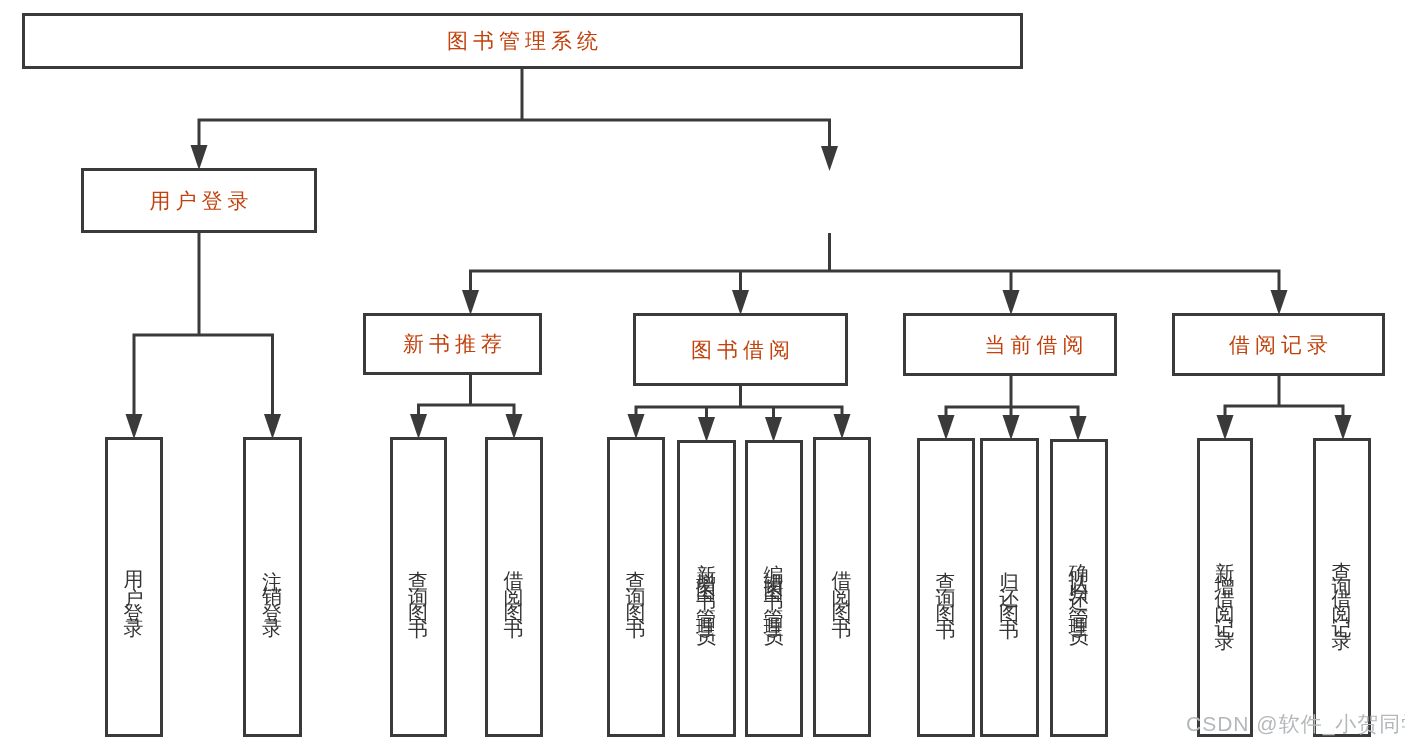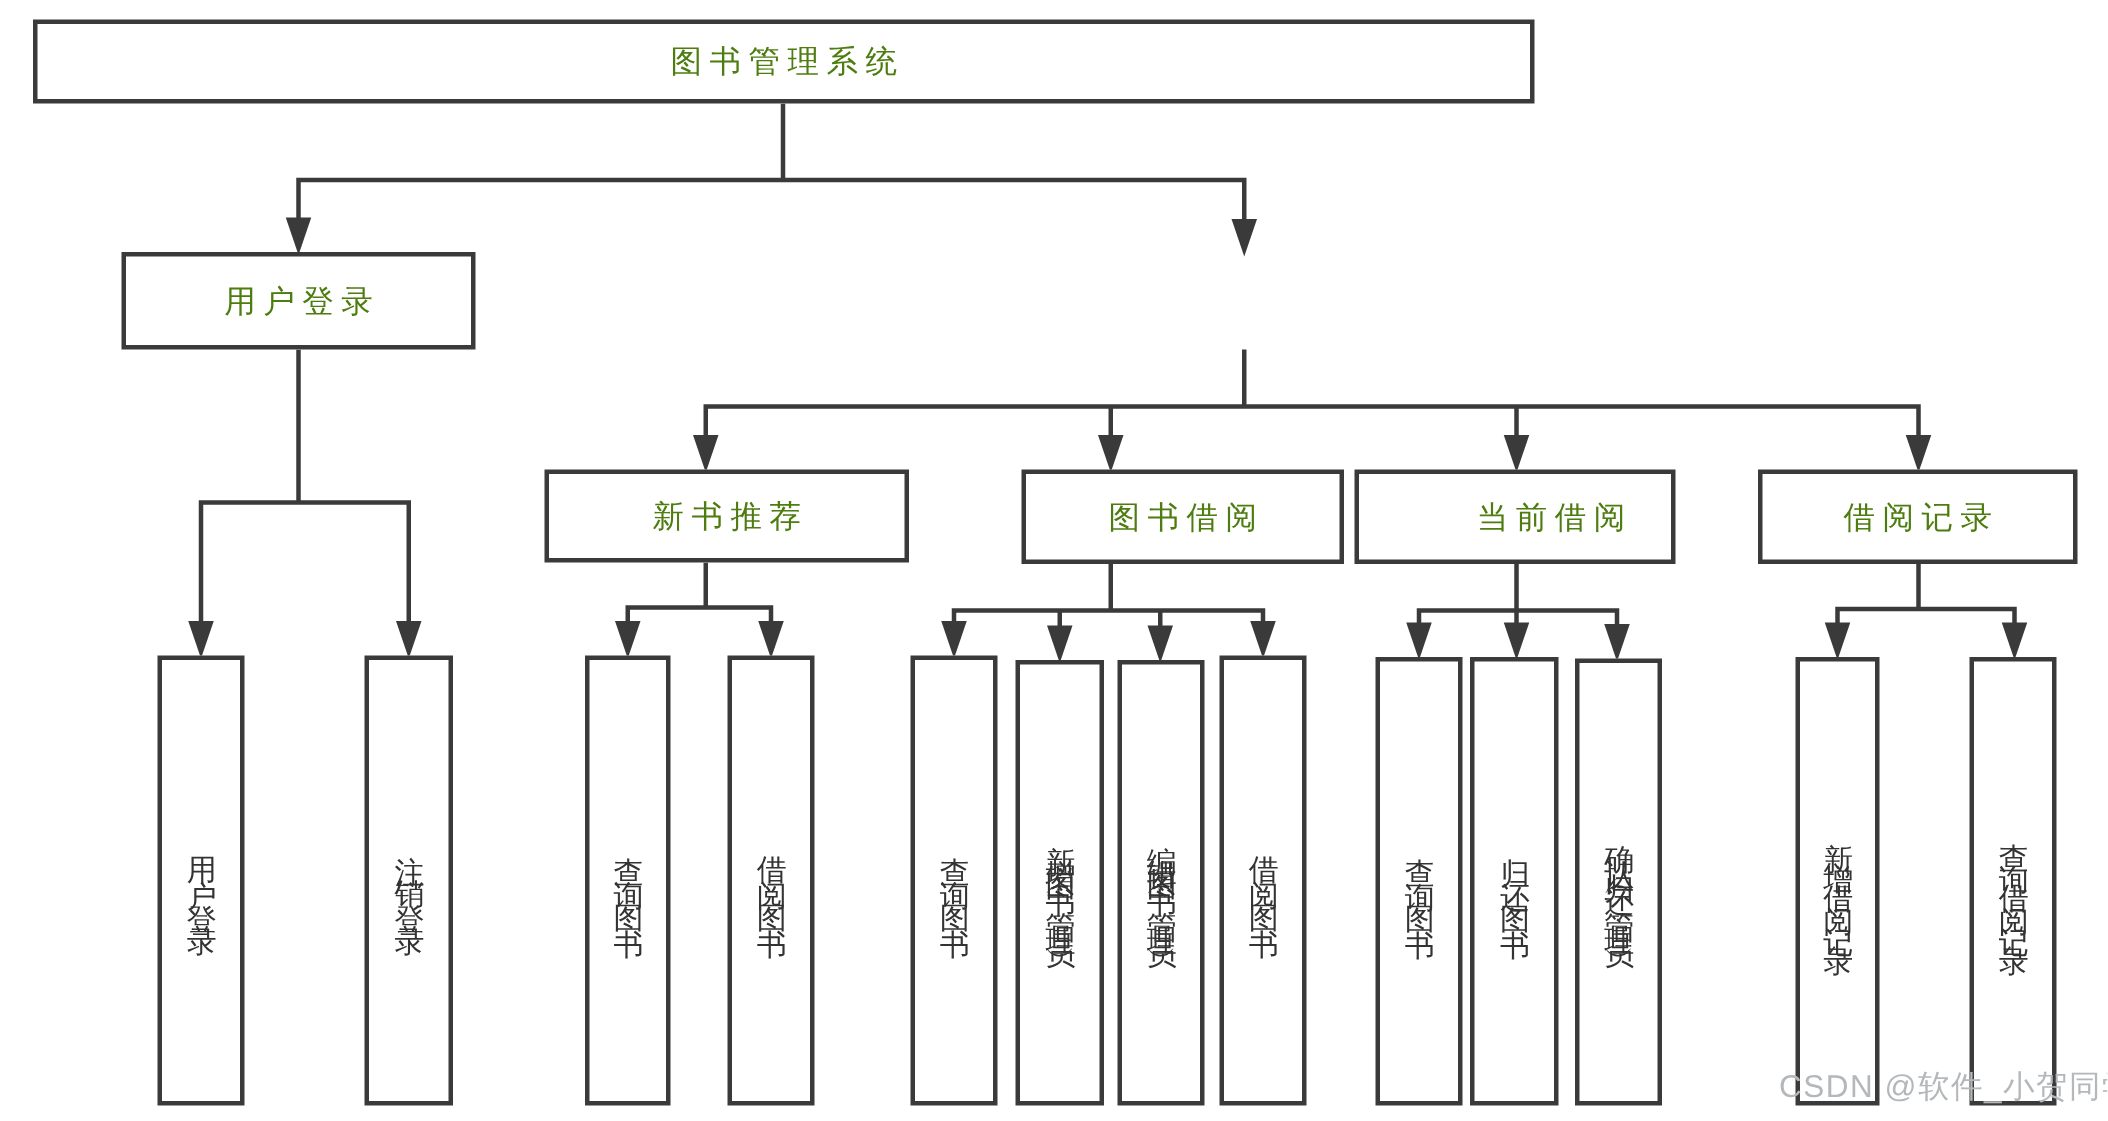--- a/index.html
+++ b/index.html
@@ -20,21 +20,21 @@
     position: absolute;
     box-sizing: border-box;
     background: #ffffff;
     border: 3px solid #3a3a3a;
     display: flex;
     align-items: center;
     justify-content: center;
     font-size: 21px;
     letter-spacing: 5px;
     text-indent: 5px;
-    color: #4d7c0f;
+    color: #c2410c;
     white-space: nowrap;
     z-index: 2;
   }
   .vbox {
     position: absolute;
     box-sizing: border-box;
     background: #ffffff;
     border: 3px solid #3a3a3a;
     display: flex;
     align-items: center;
@@ -114,22 +114,22 @@
       <polygon points="1069.5,416 1086.5,416 1078,441"></polygon>
       <polygon points="1216.5,415 1233.5,415 1225,440"></polygon>
       <polygon points="1334.5,415 1351.5,415 1343,440"></polygon>
     </g>
   </svg>
 
   <div class="hbox" style="left:22px; top:13px; width:1001px; height:56px;">图书管理系统</div>
 
   <div class="hbox" style="left:81px; top:168px; width:236px; height:65px;">用户登录</div>
 
-  <div class="hbox" style="left:363px; top:313px; width:243px; height:62px;">新书推荐</div>
-  <div class="hbox" style="left:633px; top:313px; width:215px; height:63px;margin-left:48px;">图书借阅</div>
+  <div class="hbox" style="left:363px; top:313px; width:179px; height:62px;">新书推荐</div>
+  <div class="hbox" style="left:633px; top:313px; width:215px; height:73px;">图书借阅</div>
   <div class="hbox" style="left:903px; top:313px; width:214px; height:63px;padding-left:48px;">当前借阅</div>
   <div class="hbox" style="left:1172px; top:313px; width:213px; height:63px;font-family:Liberation Serif, serif;">借阅记录</div>
 
   <div class="vbox ls-4" style="left:105px; top:437px; width:58px; height:300px;">用户登录</div>
   <div class="vbox ls-4" style="left:243px; top:437px; width:59px; height:300px;">注销登录</div>
 
   <div class="vbox ls-4" style="left:390px; top:437px; width:57px; height:300px;">查询图书</div>
   <div class="vbox ls-4" style="left:485px; top:437px; width:58px; height:300px;">借阅图书</div>
 
   <div class="vbox ls-4" style="left:607px; top:437px; width:58px; height:300px;">查询图书</div>

